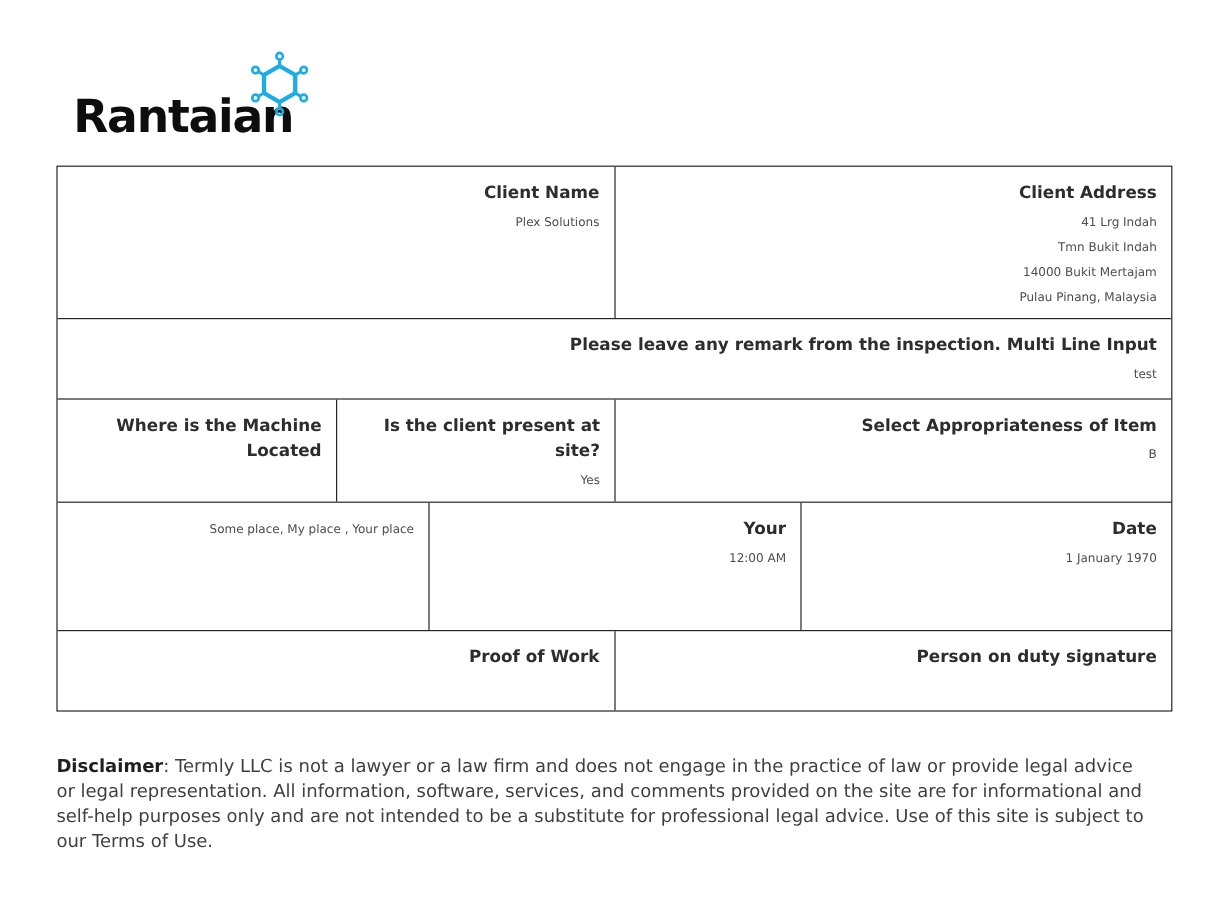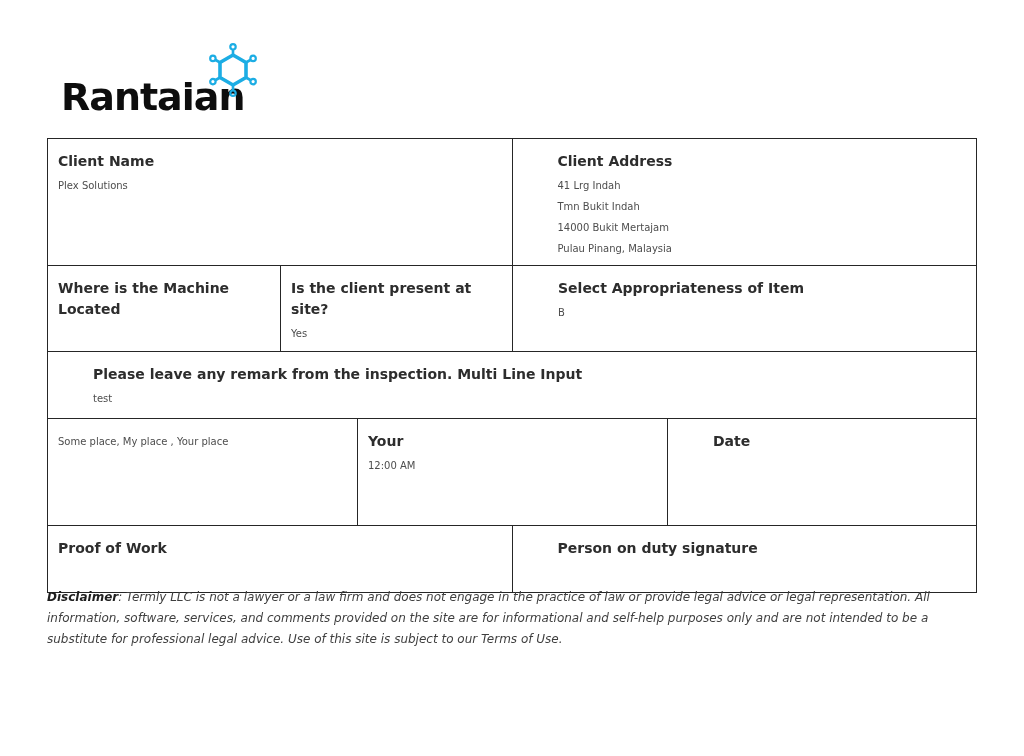--- a/index.html
+++ b/index.html
@@ -13,21 +13,21 @@
     font-size: 38px; font-weight: 700; color: #0d0d0d;
     letter-spacing: -1px; line-height: 38px; white-space: nowrap;
   }
   .logo-icon { position: absolute; left: 207px; top: 42px; }
 
   
   .form-table {
     position: absolute; left: 47px; top: 138px; width: 930px;
     border: 1px solid #262626; background: #ffffff;
   }
-  .row { display: flex; border-bottom: 1px solid #262626; }
+  .row { display: flex; border-bottom: 1px solid #262626; text-align: right; }
   .row:last-child { border-bottom: none; }
   .cell { border-right: 1px solid #262626; padding: 12px 12px 0 10px; overflow: hidden; }
   .cell:last-child { border-right: none; }
 
   .row-1 { height: 127px; }
   .row-2 { height: 86px; }
   .row-3 { height: 67px; }
   .row-4 { height: 107px; }
   .row-5 { height: 66px; }
 
@@ -41,22 +41,22 @@
     font-size: 14px; font-weight: 700; color: #2d2d2d;
     line-height: 21px; margin-bottom: 3px;
   }
   .field-value {
     font-size: 10px; font-weight: 400; color: #4d4d4d;
     line-height: 21px; white-space: pre-line;
   }
 
   
   .disclaimer {
-    position: absolute; left: 47px; top: 587px; width: 916px;
-    font-size: 12px; line-height: 21px; color: #3f3f3f; font-style: italic;
+    position: absolute; left: 47px; top: 628px; width: 916px;
+    font-size: 15px; line-height: 21px; color: #3f3f3f;
   }
   .disclaimer b { color: #1f1f1f; font-weight: 700; }
 </style>
 </head>
 <body>
 
 <div class="logo">
   <div class="logo-text">Rantaian</div>
   <svg class="logo-icon" width="52" height="56" viewBox="-26 -28 52 56">
     <g stroke="#1CADE4" fill="none">
@@ -86,52 +86,53 @@
     </div>
     <div class="cell w-rest">
       <div class="field-label">Client Address</div>
       <div class="field-value">41 Lrg Indah
 Tmn Bukit Indah
 14000 Bukit Mertajam
 Pulau Pinang, Malaysia</div>
     </div>
   </div>
 
+  <div class="row row-3">
+    <div class="cell w-rest">
+      <div class="field-label">Please leave any remark from the inspection. Multi Line Input</div>
+      <div class="field-value">test</div>
+    </div>
+  </div>
+
   <div class="row row-2">
     <div class="cell w-q1">
       <div class="field-label">Where is the Machine Located</div>
       <div class="field-value"></div>
     </div>
     <div class="cell w-q2">
       <div class="field-label">Is the client present at site?</div>
       <div class="field-value">Yes</div>
     </div>
     <div class="cell w-rest">
       <div class="field-label">Select Appropriateness of Item</div>
       <div class="field-value">B</div>
     </div>
   </div>
 
-  <div class="row row-3">
-    <div class="cell w-rest">
-      <div class="field-label">Please leave any remark from the inspection. Multi Line Input</div>
-      <div class="field-value">test</div>
-    </div>
-  </div>
-
   <div class="row row-4">
     <div class="cell w-third">
       <div class="field-value">Some place, My place , Your place</div>
     </div>
     <div class="cell w-third">
       <div class="field-label">Your</div>
       <div class="field-value">12:00 AM</div>
     </div>
     <div class="cell w-rest">
       <div class="field-label">Date</div>
+      <div class="field-value">1 January 1970</div>
     </div>
   </div>
 
   <div class="row row-5">
     <div class="cell w-half">
       <div class="field-label">Proof of Work</div>
       <div class="field-value"></div>
     </div>
     <div class="cell w-rest">
       <div class="field-label">Person on duty signature</div>

